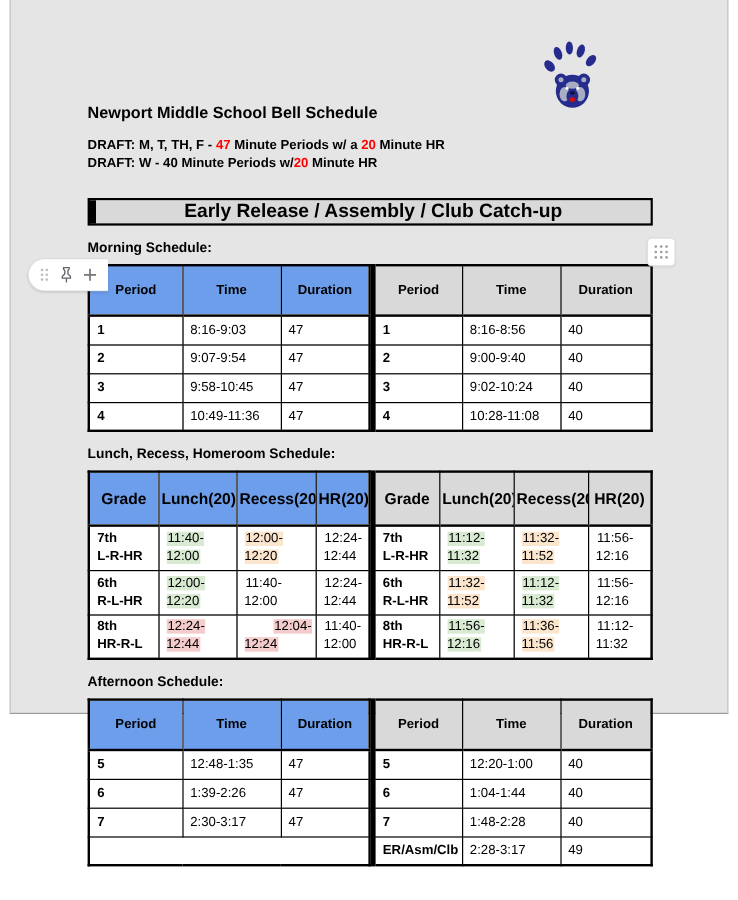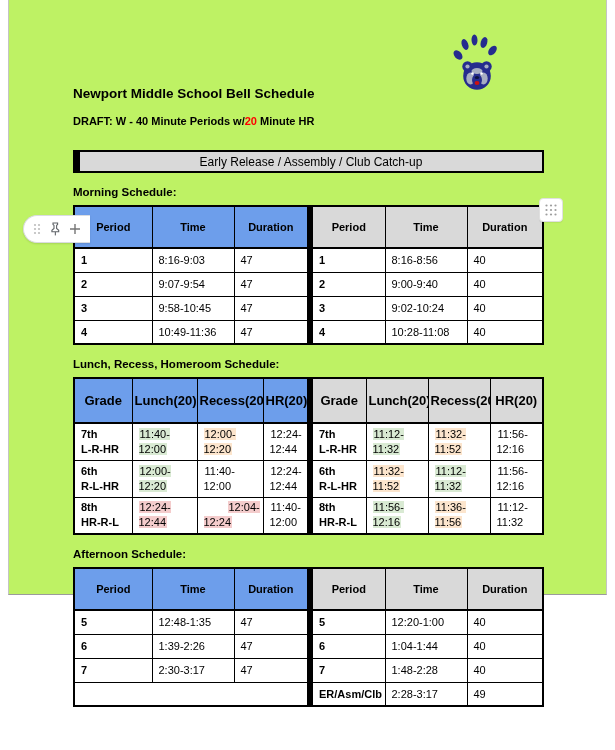--- a/index.html
+++ b/index.html
@@ -1,29 +1,29 @@
 <!DOCTYPE html>
 <html><head>
 <meta charset="utf-8">
 <style>
   html,body{margin:0;padding:0;background:#ffffff;font-family:"Liberation Sans",sans-serif;color:#000;}
   .viewport{position:relative;width:615px;height:750px;overflow:hidden;background:#fff;}
-  .page{position:absolute;left:8px;top:0;width:599px;height:595px;background:#bef264;
+  .page{position:absolute;left:8px;top:0;width:599px;height:595px;background:#e5e5e5;
         border-left:1px solid #c4c4c4;border-right:1px solid #c4c4c4;border-bottom:1px solid #9b9b9b;box-sizing:border-box;}
   .content{padding:86px 63px 0 64px;}
   .doc-title{font-size:13.5px;font-weight:bold;line-height:16px;margin:0;}
   .drafts{margin-top:12px;font-size:11px;font-weight:bold;line-height:15px;}
   .red{color:#ff0000;}
   
   .banner{margin-top:21px;display:flex;height:23px;box-sizing:border-box;border:2px solid #000;width:471px;}
   .banner .b-left{width:222px;background:#6d9eeb;display:flex;align-items:center;justify-content:center;
                   font-weight:bold;font-size:11px;}
   .banner .b-div{width:5px;background:#000;}
   .banner .b-right{flex:1;background:#d9d9d9;display:flex;align-items:center;justify-content:center;
-                   font-weight:normal;font-size:12px;}
+                   font-weight:bold;font-size:16px;}
   .sec-heading{font-size:11.5px;font-weight:bold;line-height:14px;margin:12px 0 6px 0;}
   .pair{display:flex;width:471px;}
   .pair .gap{width:5px;}
   table{border-collapse:collapse;table-layout:fixed;border:2px solid #000;}
   .t-left{width:234px;}
   .t-right{width:232px;border-left:4px solid #000;}
   th,td{border:1px solid #000;box-sizing:border-box;overflow:hidden;}
   thead th{background:#6d9eeb;font-weight:bold;text-align:center;font-size:11px;height:23px;
            border-bottom:2px solid #000;padding:14px 2px;}
   table.early thead th{background:#d9d9d9;}
@@ -114,20 +114,21 @@
         <circle cx="34.5" cy="41.5" r="1.3" fill="#ffffff"></circle>
         <ellipse cx="30" cy="51" rx="2.4" ry="2" fill="#cc1111"></ellipse>
         <ellipse cx="30" cy="45.5" rx="2.2" ry="1.5" fill="#0d1240"></ellipse>
       </svg>
     </div>
 
     <div class="content">
       <h1 class="doc-title">Newport Middle School Bell Schedule</h1>
 
       <div class="drafts">
+        <div><span>DRAFT: M, T, TH, F - </span><span class="red">47</span><span> Minute Periods w/ a </span><span class="red">20</span><span> Minute HR</span></div>
         <div><span>DRAFT: W - 40 Minute Periods w/</span><span class="red">20</span><span> Minute HR</span></div>
       </div>
 
       <div class="banner">
         <div class="b-div"></div>
         <div class="b-right">Early Release / Assembly / Club Catch-up</div>
       </div>
 
       <div class="sec-heading">Morning Schedule:</div>
       <div class="pair">

